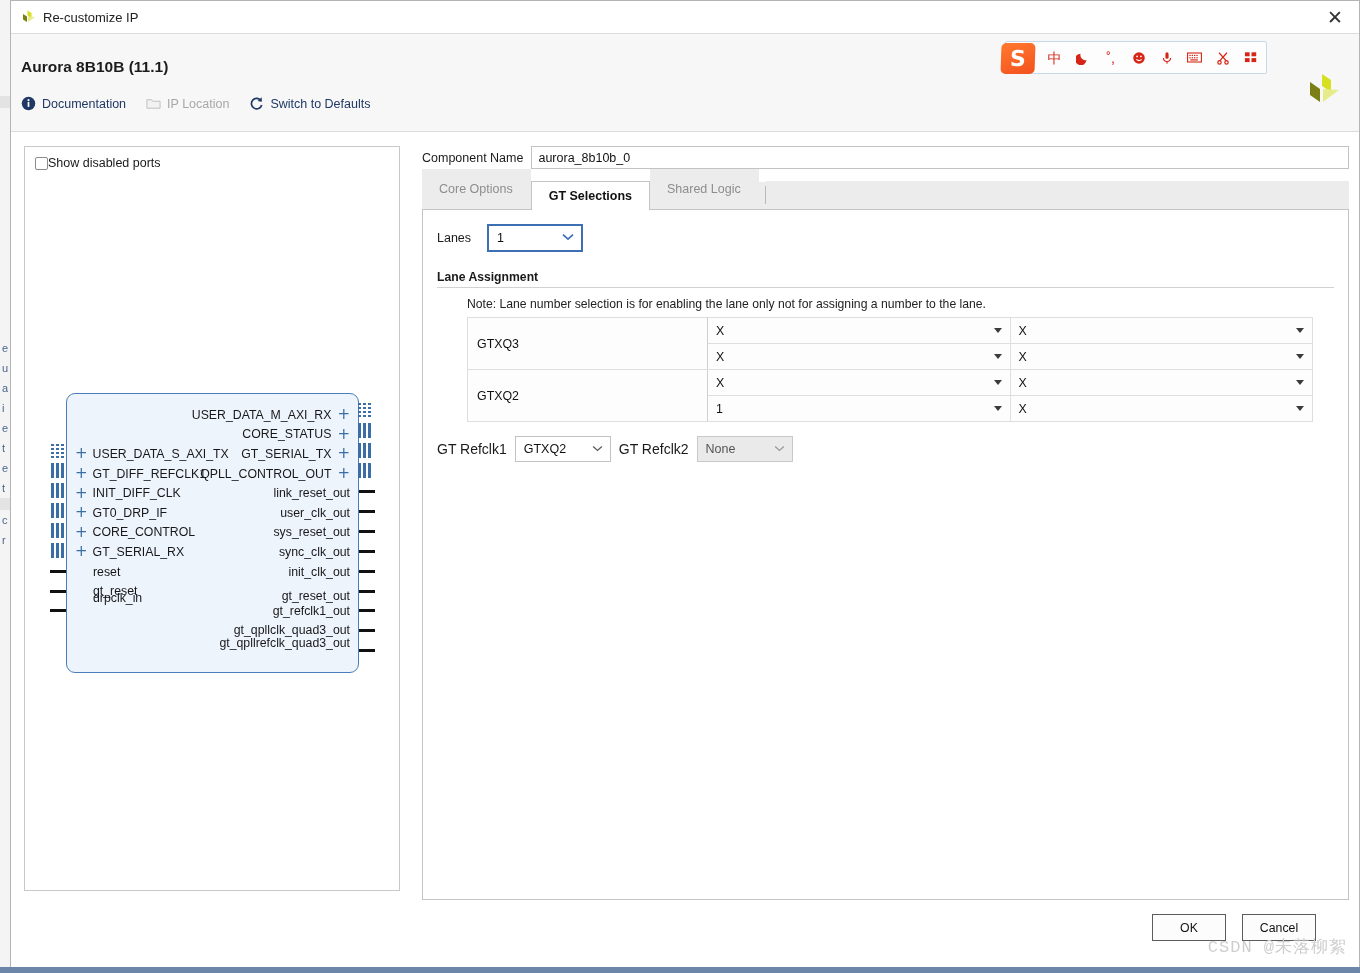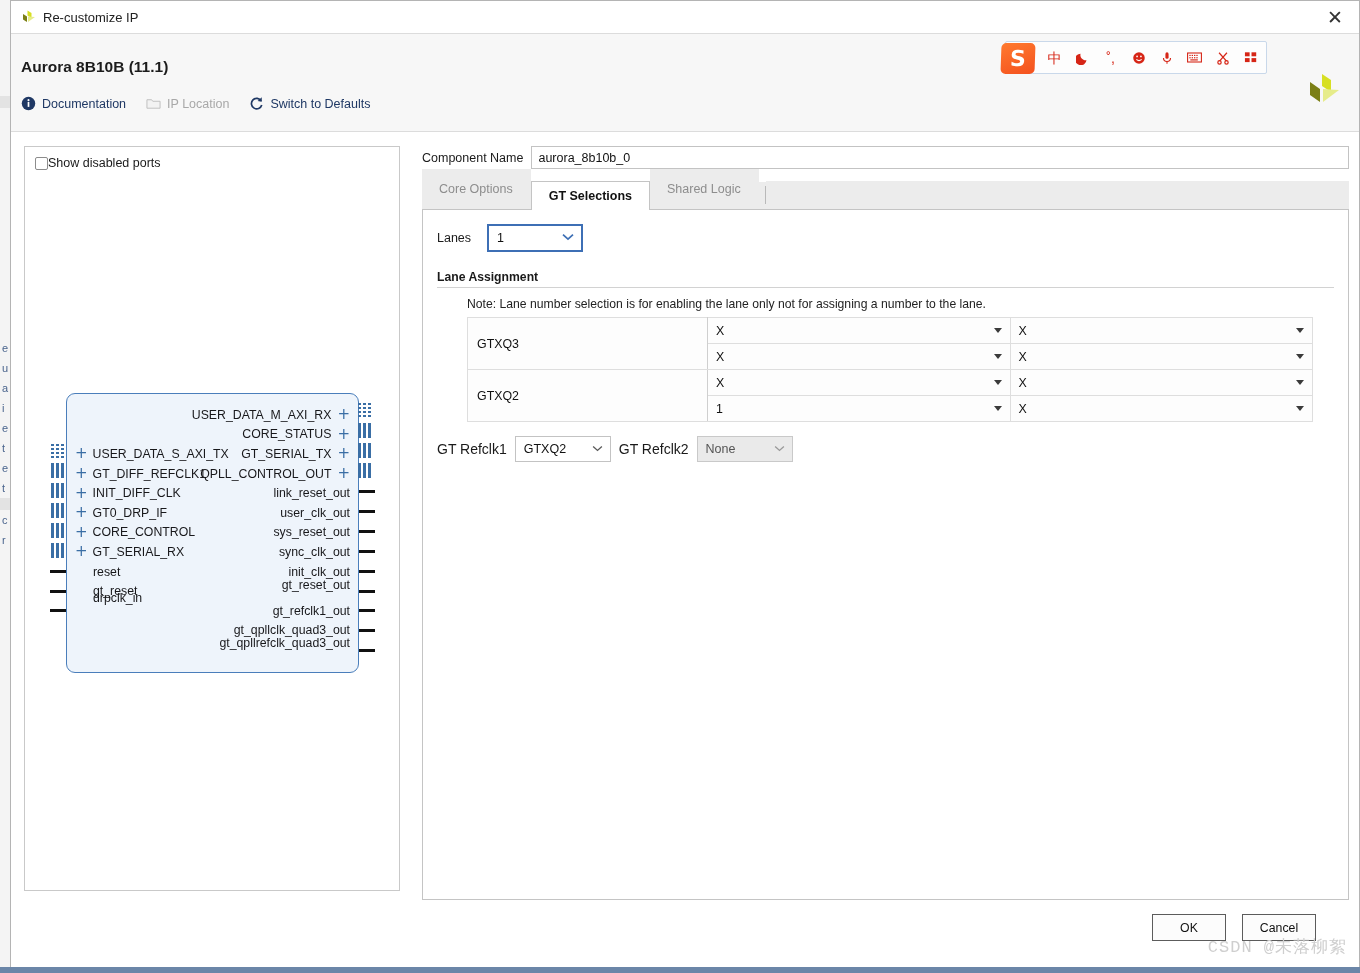--- a/index.html
+++ b/index.html
@@ -375,21 +375,21 @@
           </div>
         <div class="portrow right" style="top:128.6px">
             <span>sys_reset_out</span>
           </div>
         <div class="portrow right" style="top:148.2px">
             <span>sync_clk_out</span>
           </div>
         <div class="portrow right" style="top:167.8px">
             <span>init_clk_out</span>
           </div>
-        <div class="portrow right" style="top:181px">
+        <div class="portrow right" style="top:192px">
             <span>gt_reset_out</span>
           </div>
         <div class="portrow right" style="top:207px">
             <span>gt_refclk1_out</span>
           </div>
         <div class="portrow right" style="top:226.6px">
             <span>gt_qpllclk_quad3_out</span>
           </div>
         <div class="portrow right" style="top:239px">
             <span>gt_qpllrefclk_quad3_out</span>

